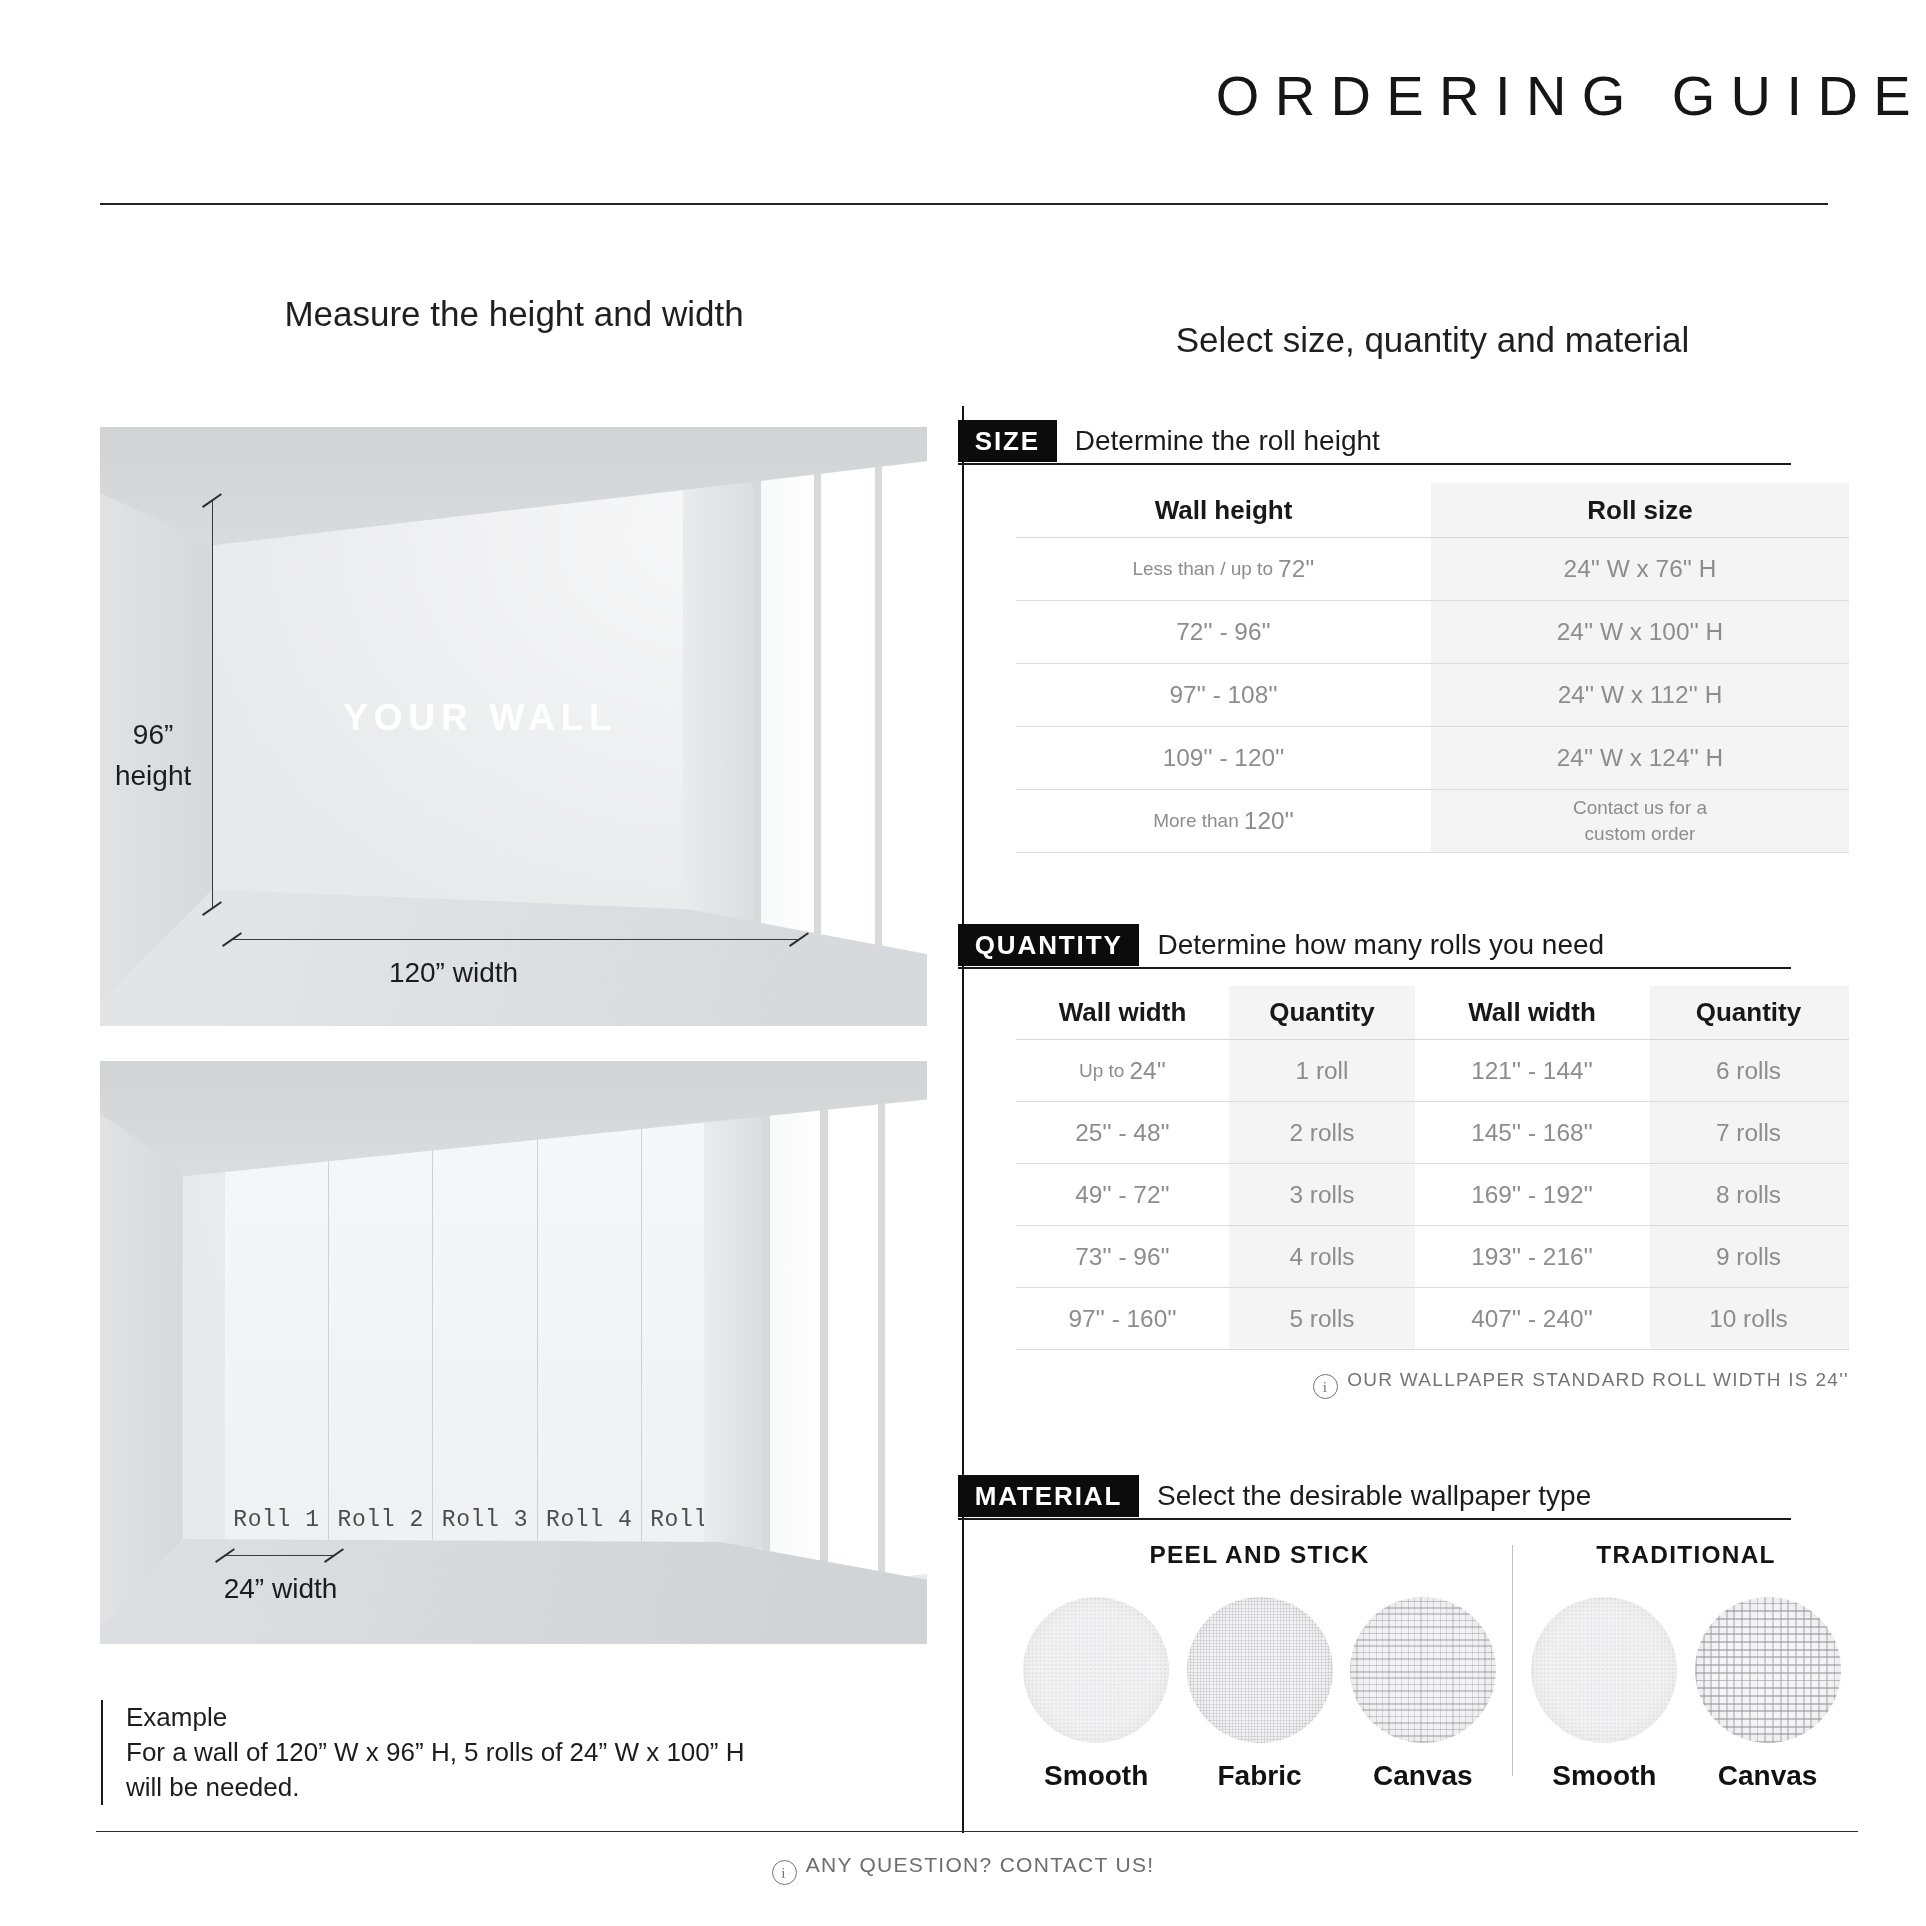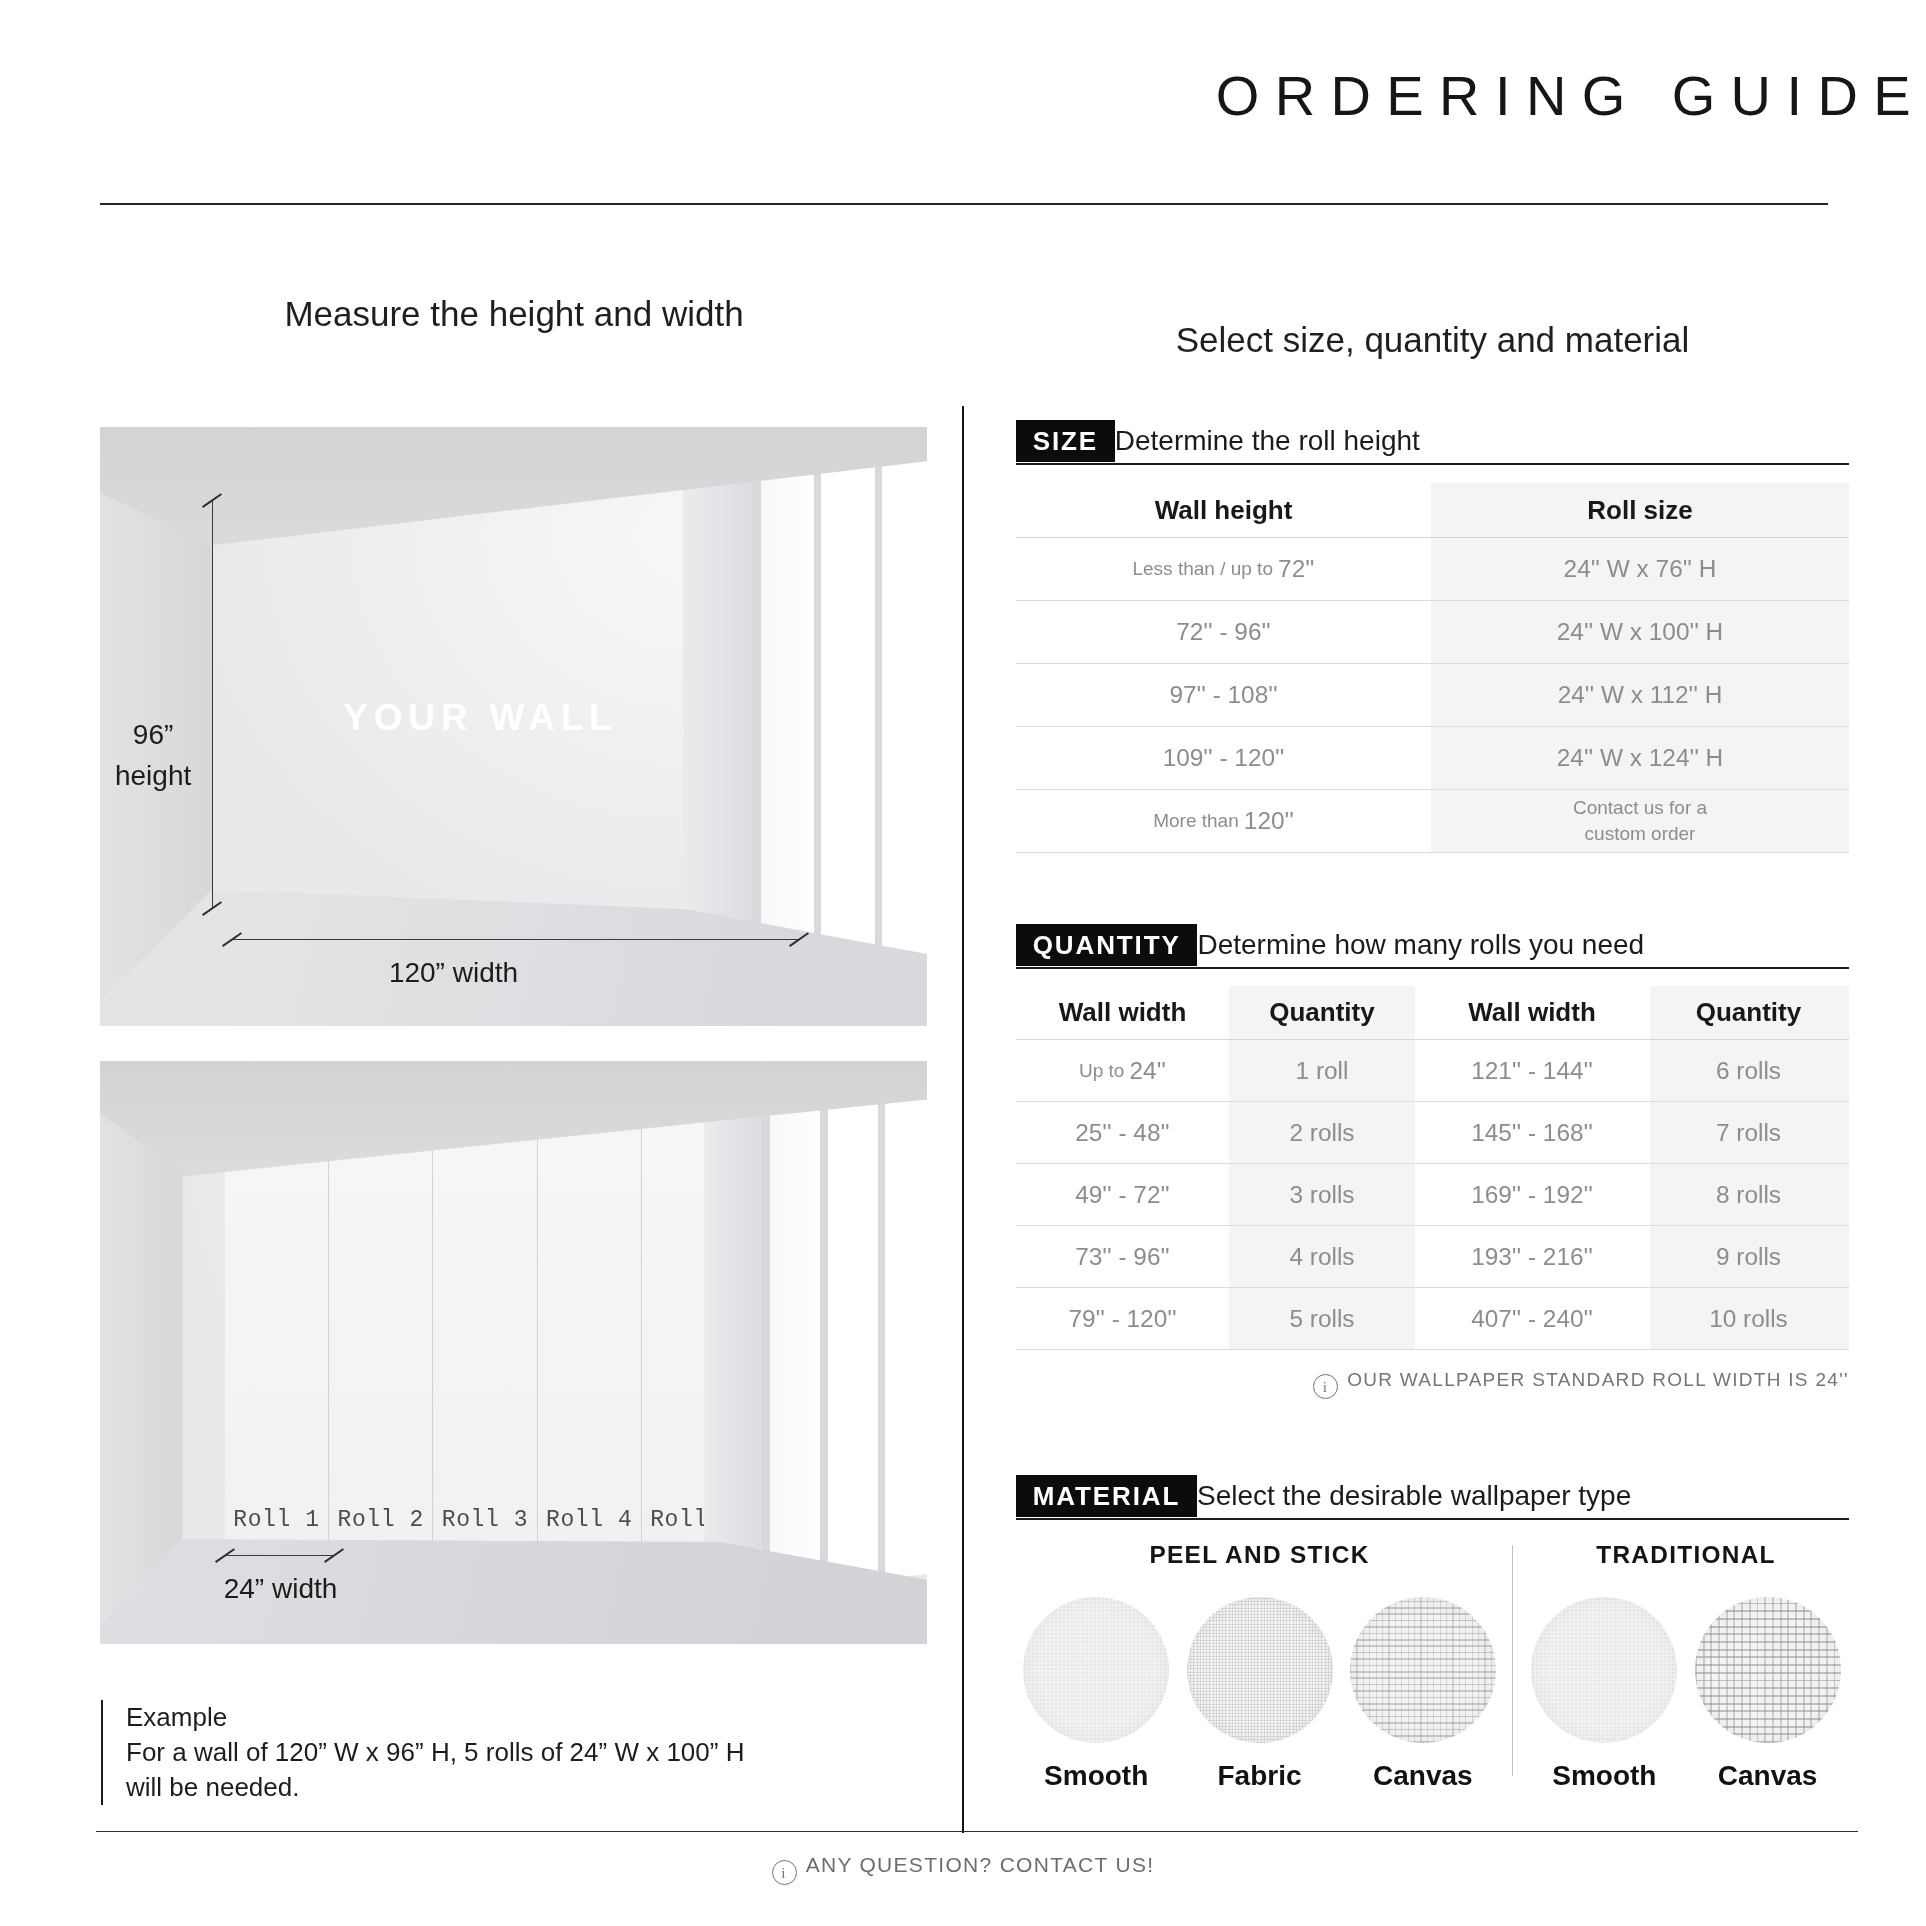--- a/index.html
+++ b/index.html
@@ -62,22 +62,22 @@
                font-size:28px;color:#1c1c1c;}
   #room2 .width-label{left:100px;width:161px;top:512px;}
 
   .panels{position:absolute;left:15.1%;top:6%;width:62.9%;height:76.5%;z-index:1;display:flex;}
   .panel{flex:1;position:relative;display:flex;align-items:flex-end;justify-content:center;
          background:linear-gradient(180deg,#f6f7f8,#f0f1f3);border-right:1.3px solid #d0d1d3;font-family:Liberation Mono, monospace;}
   .panel:last-child{border-right:none;}
   .panel-label{font-size:23px;color:#4d4d4d;padding-bottom:9px;letter-spacing:0.6px;}
 
   
-  .sec-head{position:absolute;left:1016px;width:833px;height:44px;display:flex;align-items:center;
-            border-bottom:2.6px solid #1b1b1b;}
+  .sec-head{position:absolute;left:958px;width:833px;height:44px;display:flex;align-items:center;
+            gap:18px;border-bottom:2.6px solid #1b1b1b;}
   #size-head{top:419px;} #qty-head{top:923px;} #mat-head{top:1474px;}
   .badge{background:#0c0c0c;color:#ffffff;font-size:26px;font-weight:bold;letter-spacing:1.9px;
          height:42px;display:flex;align-items:center;padding:0 16.7px;}
   .sec-sub{font-size:28px;color:#1b1b1b;}
 
   
   .gtable{position:absolute;left:1016px;width:833px;}
   #size-table{top:483px;} #qty-table{top:986px;}
   .colbg{position:absolute;top:0;bottom:0;background:#f4f4f5;z-index:0;}
   #size-table .colbg{left:415px;right:0;}
@@ -280,21 +280,21 @@
       <div class="t-cell">169'' - 192''</div>
       <div class="t-cell">8 rolls</div>
     </div>
     <div class="t-row">
       <div class="t-cell">73'' - 96''</div>
       <div class="t-cell">4 rolls</div>
       <div class="t-cell">193'' - 216''</div>
       <div class="t-cell">9 rolls</div>
     </div>
     <div class="t-row">
-      <div class="t-cell">79'' - 120''</div>
+      <div class="t-cell">97'' - 160''</div>
       <div class="t-cell">5 rolls</div>
       <div class="t-cell">407'' - 240''</div>
       <div class="t-cell">10 rolls</div>
     </div>
   </div>
 
   <div class="note">
     <span class="info-icon"></span><span>OUR WALLPAPER STANDARD ROLL WIDTH IS 24''</span>
   </div>
 

